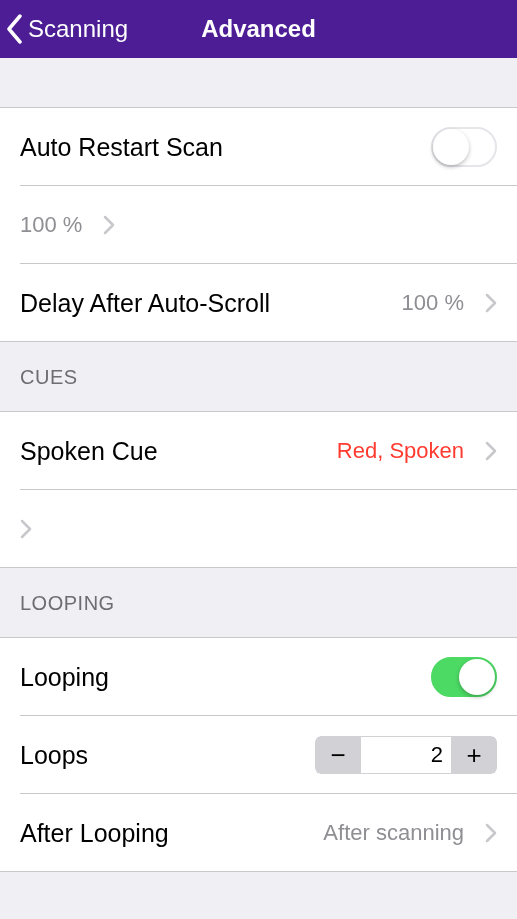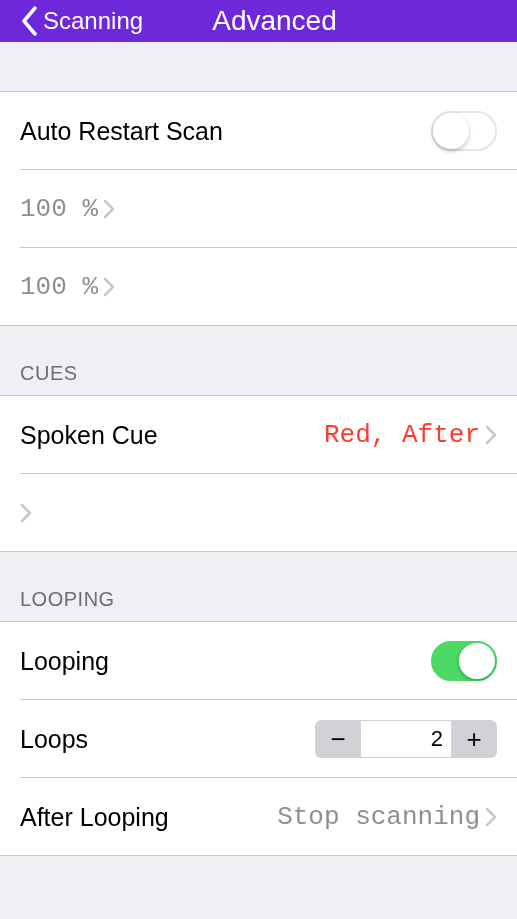--- a/index.html
+++ b/index.html
@@ -5,59 +5,58 @@
     * { margin: 0; padding: 0; box-sizing: border-box; }
     body {
       font-family: -apple-system, BlinkMacSystemFont, "Helvetica Neue", sans-serif;
       background: #efeff4;
       width: 517px;
       height: 919px;
       overflow: hidden;
       -webkit-font-smoothing: antialiased;
     }
     .nav-bar {
-      background: #6d28d9;
-      height: 42px;
+      background: #4c1d95;
+      height: 58px;
       display: flex;
       align-items: center;
       position: relative;
-      padding: 0 21px;
+      padding: 0 6px;
     }
     .back-button {
       display: flex;
       align-items: center;
       color: #fff;
       font-size: 24px;
       cursor: pointer;
     }
     .back-chevron {
       width: 18px;
       height: 30px;
       margin-right: 4px;
     }
     .nav-title {
       position: absolute;
       left: 50%;
       transform: translateX(-50%);
       color: #fff;
-      font-size: 28px;
-      font-weight: 400;
-      margin-left: 16px;
+      font-size: 24px;
+      font-weight: 700;
     }
     .section-spacer {
       height: 50px;
       background: #efeff4;
       border-bottom: 1px solid #c8c7cc;
     }
     .section-header {
       height: 70px;
       background: #efeff4;
       display: flex;
       align-items: flex-end;
-      padding: 0 20px 10px 20px;
+      padding: 0 20px 22px 20px;
       color: #6d6d72;
       font-size: 20px;
       letter-spacing: 0.5px;
       border-bottom: 1px solid #c8c7cc;
     }
     .group {
       background: #fff;
     }
     .row {
       display: flex;
@@ -78,24 +77,23 @@
     .row:last-child::after {
       left: 0;
     }
     .row-label {
       flex: 1;
       font-size: 25px;
       color: #000;
       font-weight: 400;
     }
     .row-value {
-      font-size: 26px;
+      font-size: 22px;
       color: #8e8e93;
-      margin-right: 5px;
-      font-family: Liberation Mono, monospace;
+      margin-right: 21px;
     }
     .row-value.accent {
       color: #ff3b30;
     }
     .chevron-right {
       width: 12px;
       height: 20px;
     }
     .switch {
       width: 66px;
@@ -178,33 +176,34 @@
       <div class="switch-knob"></div>
     </div>
   </div>
   <div class="row">
     <div class="row-value">100 %</div>
     <svg class="chevron-right" viewBox="0 0 12 20">
       <polyline points="2,2 10,10 2,18" fill="none" stroke="#c7c7cc" stroke-width="2.5" stroke-linecap="round" stroke-linejoin="round"></polyline>
     </svg>
   </div>
   <div class="row">
+    <div class="row-label">Delay After Auto-Scroll</div>
     <div class="row-value">100 %</div>
     <svg class="chevron-right" viewBox="0 0 12 20">
       <polyline points="2,2 10,10 2,18" fill="none" stroke="#c7c7cc" stroke-width="2.5" stroke-linecap="round" stroke-linejoin="round"></polyline>
     </svg>
   </div>
 </div>
 
 <div class="section-header">CUES</div>
 
 <div class="group">
   <div class="row">
     <div class="row-label">Spoken Cue</div>
-    <div class="row-value accent">Red, After</div>
+    <div class="row-value accent">Red, Spoken</div>
     <svg class="chevron-right" viewBox="0 0 12 20">
       <polyline points="2,2 10,10 2,18" fill="none" stroke="#c7c7cc" stroke-width="2.5" stroke-linecap="round" stroke-linejoin="round"></polyline>
     </svg>
   </div>
   <div class="row">
     <svg class="chevron-right" viewBox="0 0 12 20">
       <polyline points="2,2 10,10 2,18" fill="none" stroke="#c7c7cc" stroke-width="2.5" stroke-linecap="round" stroke-linejoin="round"></polyline>
     </svg>
   </div>
 </div>
@@ -221,18 +220,18 @@
   <div class="row">
     <div class="row-label">Loops</div>
     <div class="stepper">
       <div class="stepper-btn minus">−</div>
       <div class="stepper-value">2</div>
       <div class="stepper-btn plus">+</div>
     </div>
   </div>
   <div class="row">
     <div class="row-label">After Looping</div>
-    <div class="row-value">Stop scanning</div>
+    <div class="row-value">After scanning</div>
     <svg class="chevron-right" viewBox="0 0 12 20">
       <polyline points="2,2 10,10 2,18" fill="none" stroke="#c7c7cc" stroke-width="2.5" stroke-linecap="round" stroke-linejoin="round"></polyline>
     </svg>
   </div>
 </div>
 
 </body></html>

